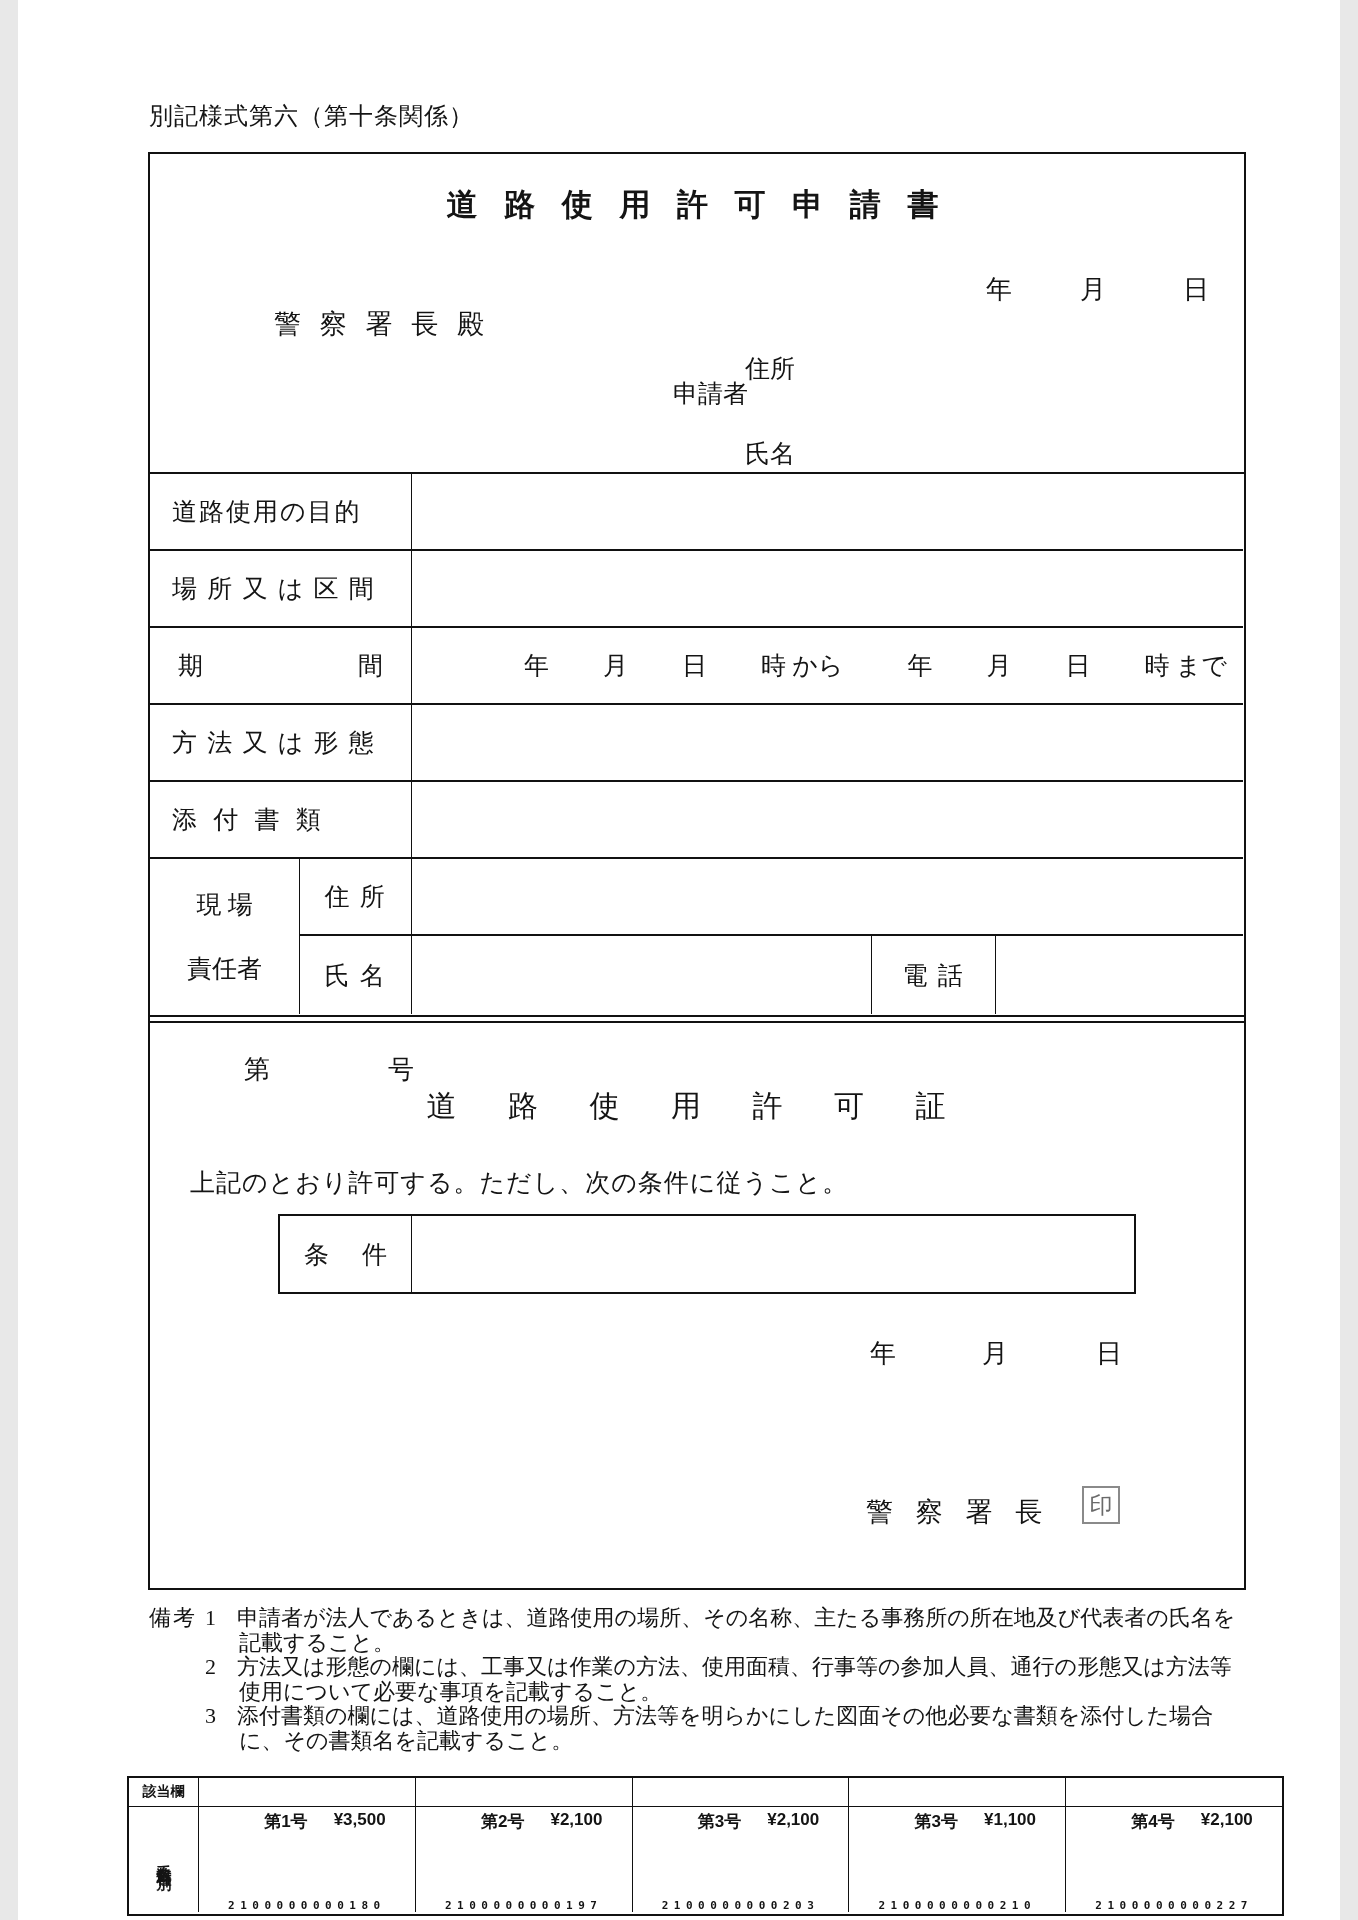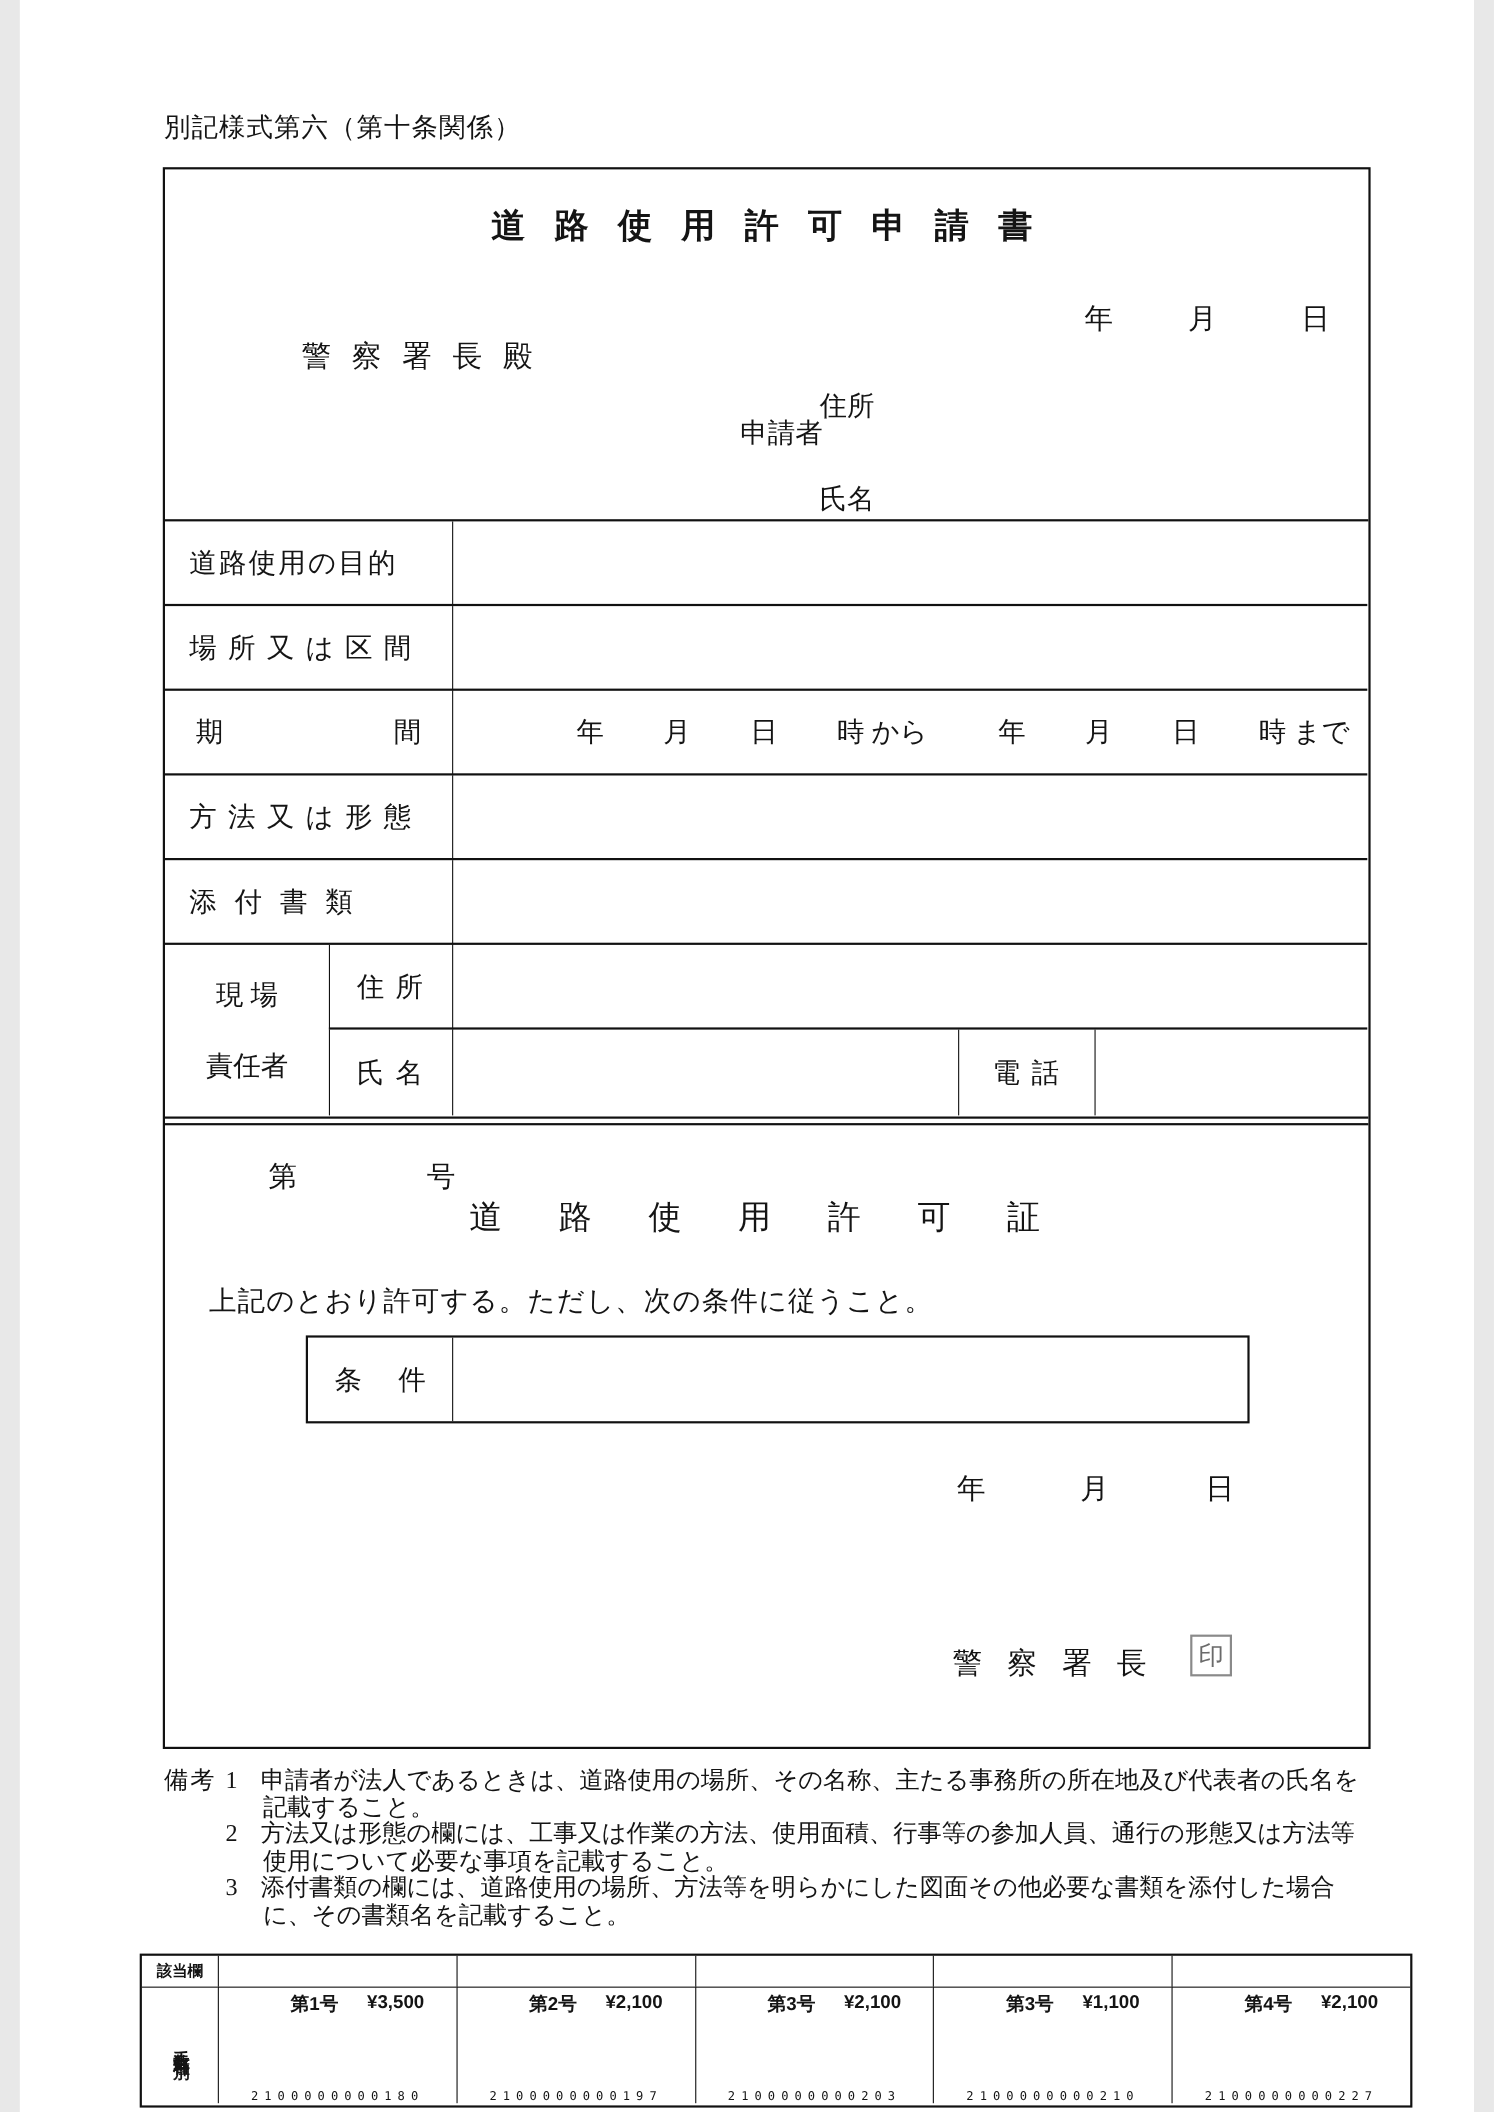--- a/index.html
+++ b/index.html
@@ -83,21 +83,21 @@
   .fcell{box-sizing:border-box;border-left:1.4px solid #111;border-top:1.4px solid #111;
          display:flex;align-items:center;justify-content:center;overflow:hidden;}
   .fc0{border-left:none;} .fr0{border-top:none;}
   .corner{font-size:14px;font-weight:bold;}
   .sidelab{writing-mode:vertical-rl;text-orientation:upright;font-size:15px;
            font-weight:600;letter-spacing:3px;}
   .feecell{flex-direction:column;justify-content:flex-start;padding-top:3px;}
   .feehead{font-size:17px;font-weight:bold;display:flex;gap:26px;white-space:nowrap;margin-left:36px;}
   .barcode{display:flex;align-items:flex-start;justify-content:center;height:64px;margin-top:3px;}
   .bdigits{font-family:"DejaVu Sans Mono","Liberation Mono",monospace;font-size:11px;
-           letter-spacing:5.5px;margin-top:12px;white-space:nowrap;}
+           letter-spacing:5.5px;margin-top:12px;white-space:nowrap;font-weight:bold;}
 </style>
 </head>
 <body>
 
 <div class="page">
 
   <div class="refline">別記様式第六（第十条関係）</div>
 
   <div class="formbox">
 

